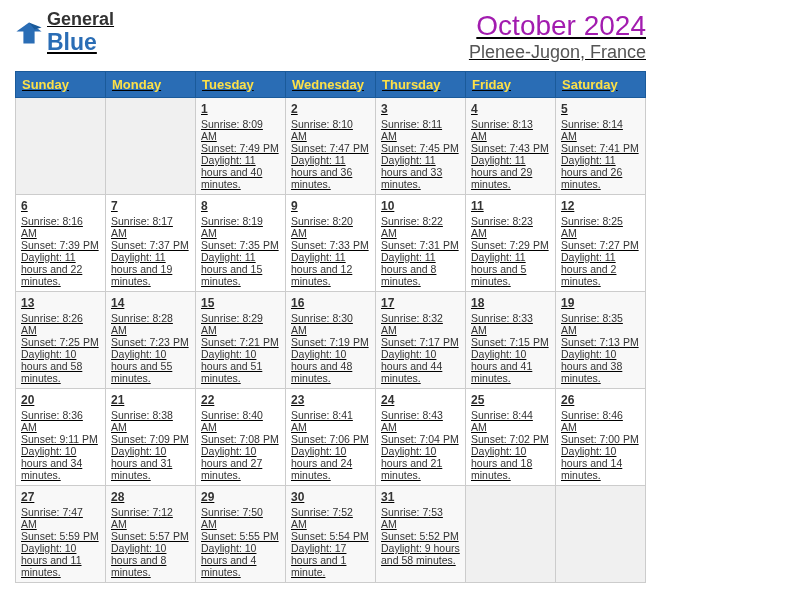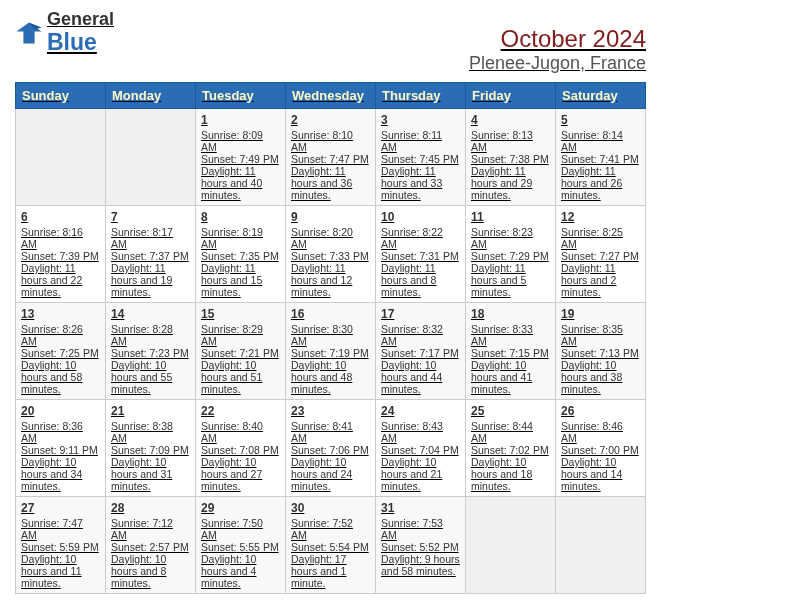--- a/index.html
+++ b/index.html
@@ -44,37 +44,36 @@
       color: #2a6db5;
     }
     .logo-bird {
       width: 28px;
       height: 28px;
     }
     .title-block {
       text-align: right;
     }
     .month-title {
-      font-size: 24px;
+      font-size: 28px;
       font-weight: normal;
-      color: #7f1d1d;
-      margin-top: 15px;
+      color: #a21caf;
     }
     .location {
       font-size: 18px;
       color: #555;
     }
     .calendar {
       width: 100%;
       border-collapse: collapse;
       table-layout: fixed;
     }
     .calendar th {
       background: #2a6db5;
-      color: #fef9c3;
+      color: #fde047;
       text-align: left;
       padding: 5px 6px;
       font-size: 13px;
       font-weight: bold;
       border: 1px solid #1a5a9a;
     }
     .calendar td {
       border: 1px solid #ccc;
       vertical-align: top;
       padding: 4px 5px;
@@ -150,21 +149,21 @@
       </td>
           <td>
         <span class="day-number">3</span>
         <span>Sunrise: 8:11 AM</span><br>
         <span>Sunset: 7:45 PM</span><br>
         <span>Daylight: 11 hours and 33 minutes.</span>
       </td>
           <td>
         <span class="day-number">4</span>
         <span>Sunrise: 8:13 AM</span><br>
-        <span>Sunset: 7:38 PM</span><br>
+        <span>Sunset: 7:43 PM</span><br>
         <span>Daylight: 11 hours and 29 minutes.</span>
       </td>
           <td>
         <span class="day-number">5</span>
         <span>Sunrise: 8:14 AM</span><br>
         <span>Sunset: 7:41 PM</span><br>
         <span>Daylight: 11 hours and 26 minutes.</span>
       </td>
         </tr>
         <tr>
@@ -302,21 +301,21 @@
         <tr>
           <td>
         <span class="day-number">27</span>
         <span>Sunrise: 7:47 AM</span><br>
         <span>Sunset: 5:59 PM</span><br>
         <span>Daylight: 10 hours and 11 minutes.</span>
       </td>
           <td>
         <span class="day-number">28</span>
         <span>Sunrise: 7:12 AM</span><br>
-        <span>Sunset: 2:57 PM</span><br>
+        <span>Sunset: 5:57 PM</span><br>
         <span>Daylight: 10 hours and 8 minutes.</span>
       </td>
           <td>
         <span class="day-number">29</span>
         <span>Sunrise: 7:50 AM</span><br>
         <span>Sunset: 5:55 PM</span><br>
         <span>Daylight: 10 hours and 4 minutes.</span>
       </td>
           <td>
         <span class="day-number">30</span>

